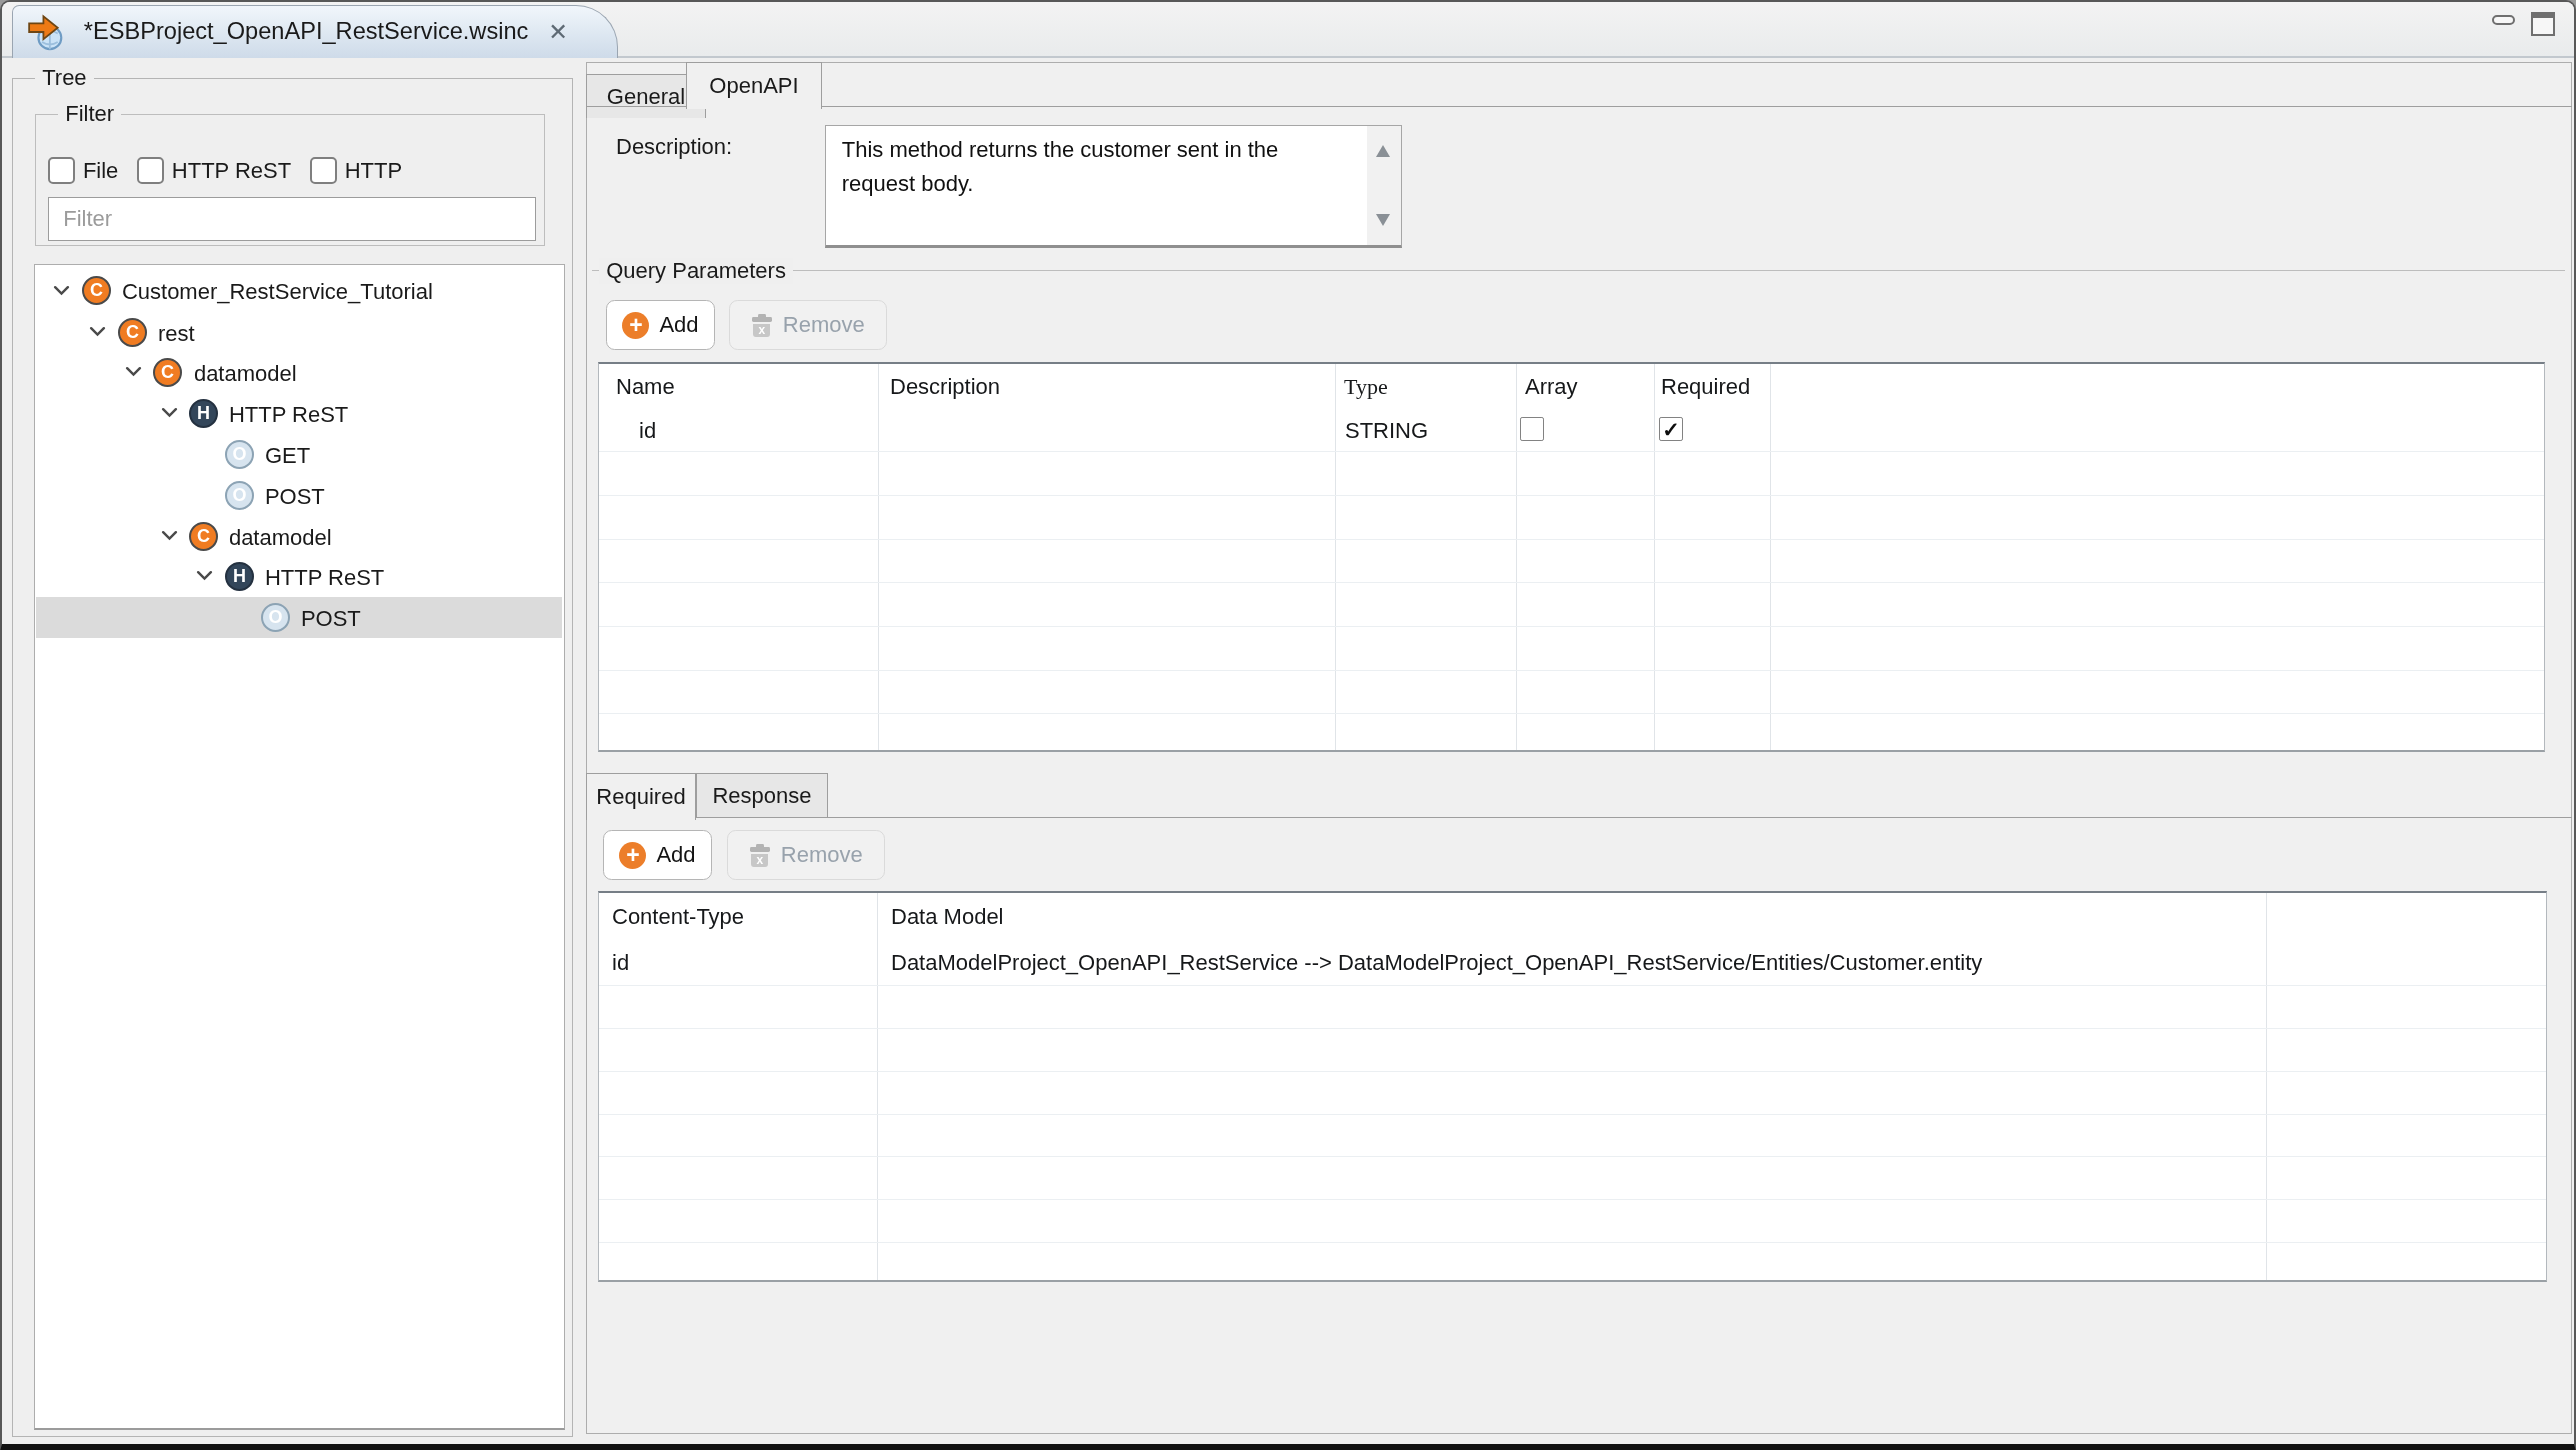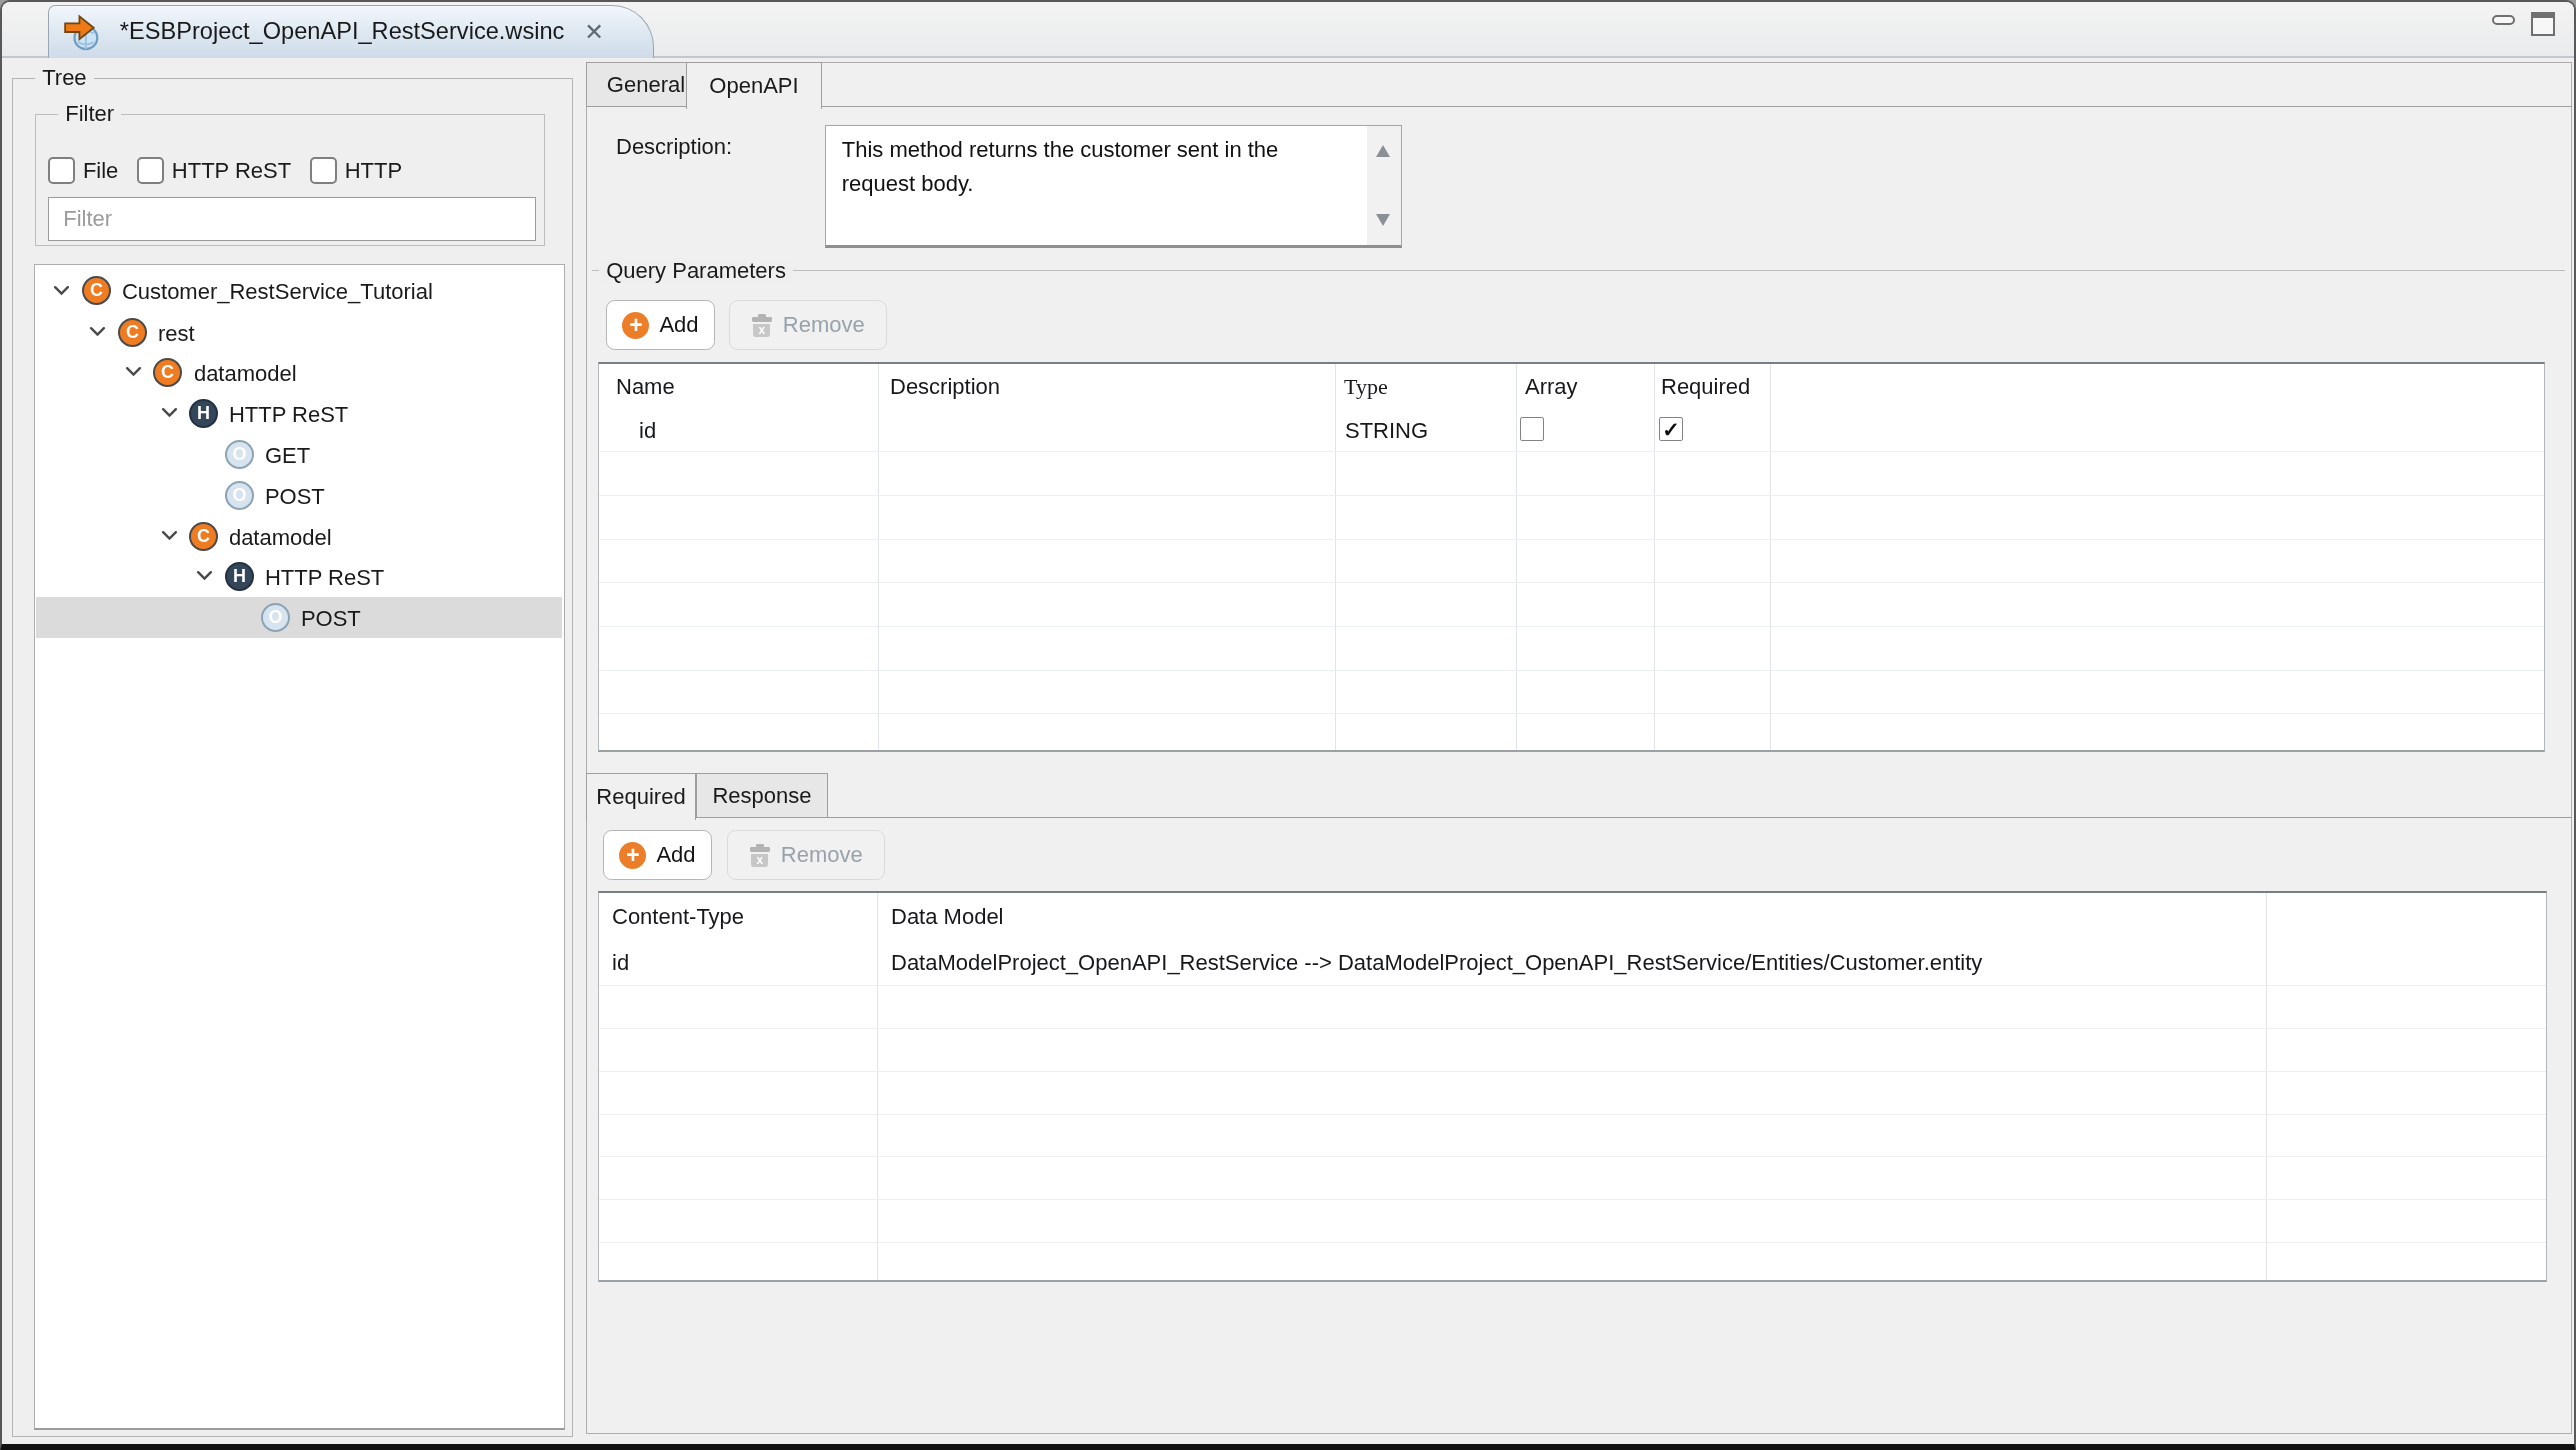--- a/index.html
+++ b/index.html
@@ -10,21 +10,20 @@
     font-family:"Liberation Sans",sans-serif;color:#1A1A1A;
   }
   .abs{position:absolute;box-sizing:border-box;}
   
   .tabbar{left:0;right:0;top:0;height:56px;background:linear-gradient(#F3F3F3,#E9EBEC);border-bottom:2.1px solid #C2C8CE;}
   .editor-tab{
     left:10px;top:2.9px;height:53px;width:606px;display:flex;align-items:center;
     border:1.4px solid #9AA5B1;border-bottom:none;border-radius:7.2px 42px 0 0;
     background:linear-gradient(180deg,#F1F6FB 0%,#DDE7F1 55%,#CEDBE9 100%);
     padding-left:13px;
-    margin-left:36px;
   }
   .tab-title{font-size:23.6px;margin-left:15.8px;white-space:nowrap;}
   .tab-close{font-size:23.6px;color:#5E6A74;margin-left:20px;}
   .winbtn-min{left:2490px;top:13px;width:23px;height:10px;border:2.1px solid #6F6F6F;border-radius:5px;background:#F7F7F7;}
   .winbtn-max{left:2529px;top:10px;width:24px;height:24px;border:2.1px solid #6F6F6F;border-top-width:6.4px;background:#F7F7F7;}
   
   .group-box{border:1.4px solid #BDBDBD;background:transparent;}
   .legend{font-size:22px;line-height:26px;background:#EFEFEF;padding:0 7.2px;white-space:nowrap;z-index:2;}
   .filter-input{left:46px;top:195px;width:488px;height:44px;border:1.4px solid #9C9C9C;background:#fff;
     font-family:"Liberation Sans",sans-serif;font-size:22px;padding:0 0 0 14.3px;color:#1a1a1a;outline:none;}
@@ -173,21 +172,21 @@
       </div>
       <div class="trow sel" style="top: 332px;">
         <span class="ticon O" style="left: 225px;">O</span>
         <span class="tlabel" style="left: 265px;">POST</span>
       </div>
     </div>
 
   <div class="abs rpanel"></div>
   <div id="folder1">
       <div class="abs fline" style="left: 584px; top: 104px; width: 1986px;"></div>
-      <div class="ftab inactive" style="left: 584px; top: 60px; width: 120px; height: 44px;">General</div>
+      <div class="ftab inactive" style="left: 584px; top: 72px; width: 120px; height: 44px;">General</div>
       <div class="ftab active" style="left: 684px; top: 60px; width: 136px; height: 47px;">OpenAPI</div>
     </div>
   <div id="folder2">
       <div class="abs fline" style="left: 584px; top: 815px; width: 1986px;"></div>
       <div class="ftab active" style="left: 584px; top: 771px; width: 110px; height: 47px;">Required</div>
       <div class="ftab inactive" style="left: 694px; top: 771px; width: 132px; height: 44px;">Response</div>
     </div>
 
   <span class="abs desc-label">Description:</span>
   <div class="abs descbox">

